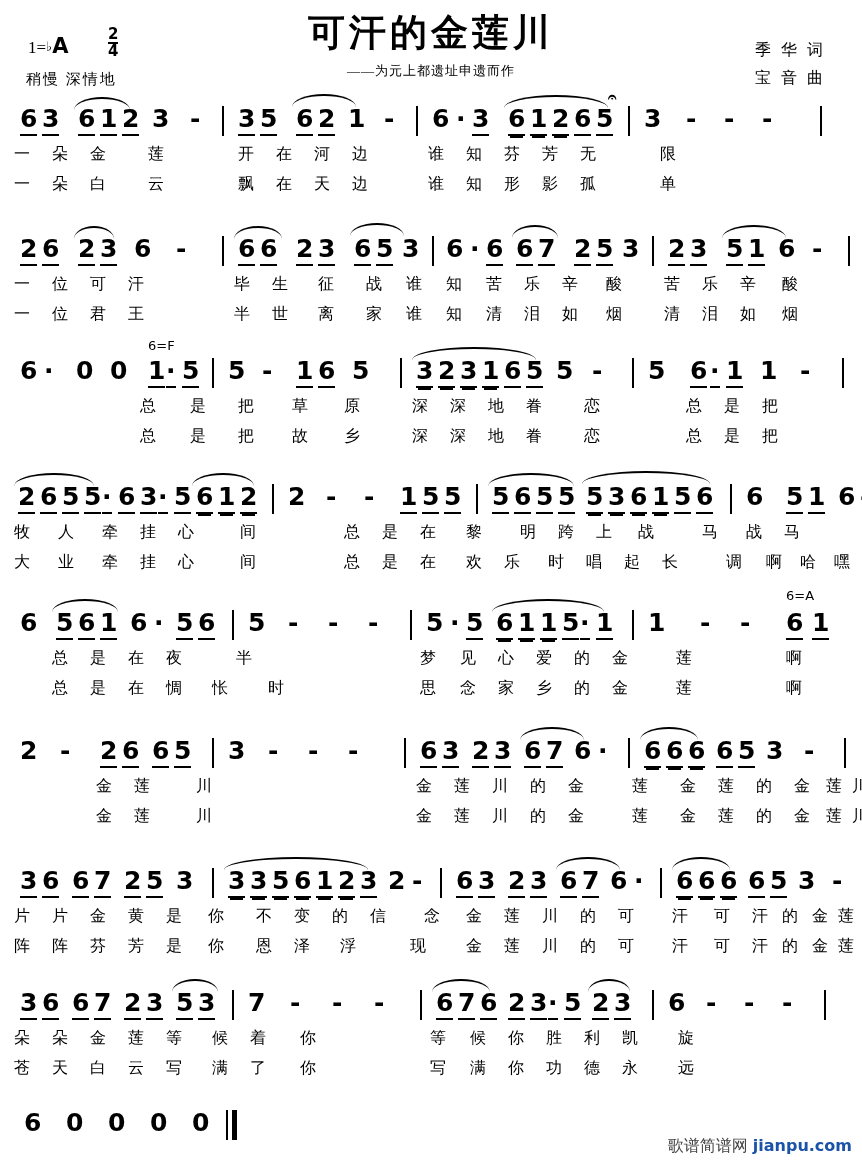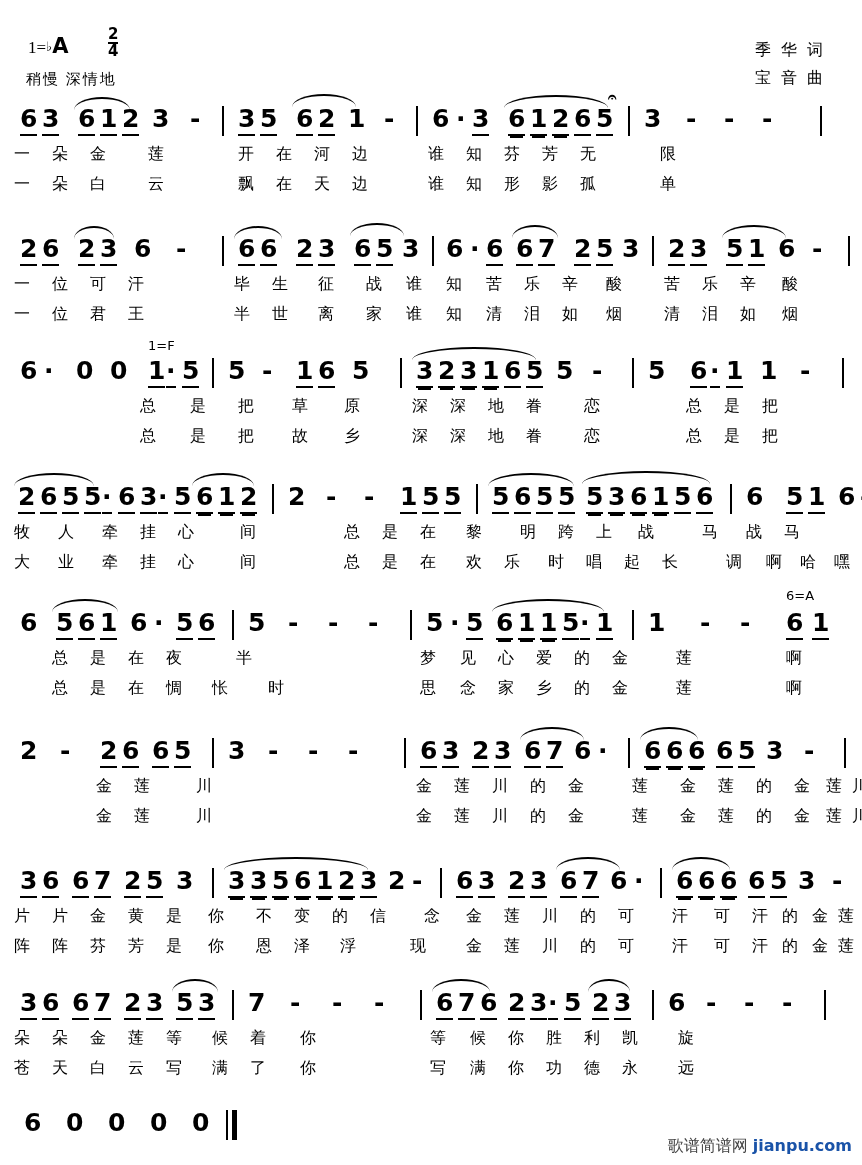--- a/index.html
+++ b/index.html
@@ -93,20 +93,22 @@
     font-family:"DejaVu Sans", sans-serif;
     color:#444;
   }
   .watermark .blue{color:#1a53a8;font-weight:bold;}
 </style>
 </head>
 <body>
 
 <div class="sheet">
 
+  <div class="title">可汗的金莲川</div>
+  <div class="subtitle">——为元上都遗址申遗而作</div>
 
   <div class="keysig">
     <span class="one">1=</span><span class="acc">♭</span><span class="letter">A</span>
   </div>
   <div class="meter">
     <span class="num">2</span>
     <span class="den">4</span>
   </div>
   <div class="tempo">稍慢 深情地</div>
   <div class="composer">
@@ -267,21 +269,21 @@
 
   <div class="system" style="top:356px;">
     <div class="noterow">
       <span class="tok" style="left:20px;">6</span>
       <span class="tok" style="left:44px;">·</span>
       <span class="tok" style="left:76px;">0</span>
       <span class="tok" style="left:110px;">0</span>
       <span class="tok u1" style="left:148px;">1</span>
       <span class="tok u1" style="left:166px;">·</span>
       <span class="tok u1" style="left:182px;">5</span>
-      <span class="keychg" style="left:148px;top:-18px;">1=F</span>
+      <span class="keychg" style="left:148px;top:-18px;">6=F</span>
       <span class="bar" style="left:212px;"></span>
       <span class="tok" style="left:228px;">5</span>
       <span class="tok" style="left:262px;">-</span>
       <span class="tok u1" style="left:296px;">1</span>
       <span class="tok u1" style="left:318px;">6</span>
       <span class="tok" style="left:352px;">5</span>
       <span class="bar" style="left:400px;"></span>
       <span class="tok u2" style="left:416px;">3</span>
       <span class="tok u2" style="left:438px;">2</span>
       <span class="tok u2" style="left:460px;">3</span>

